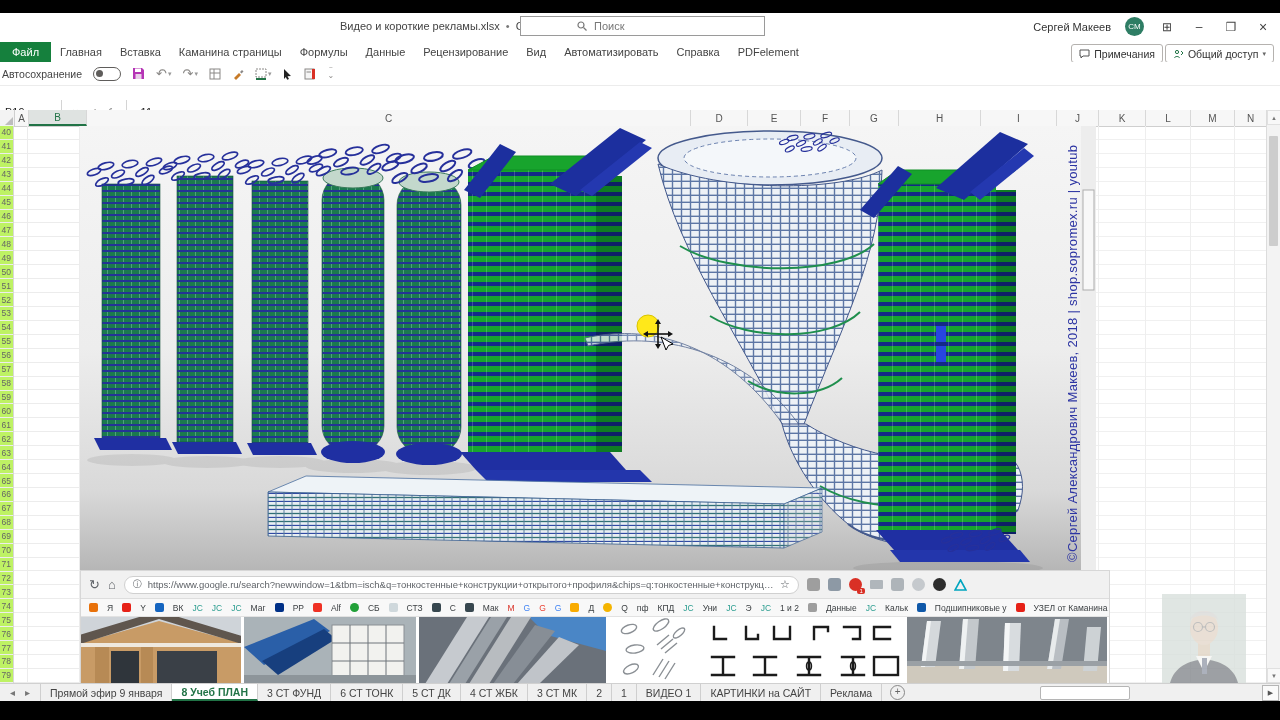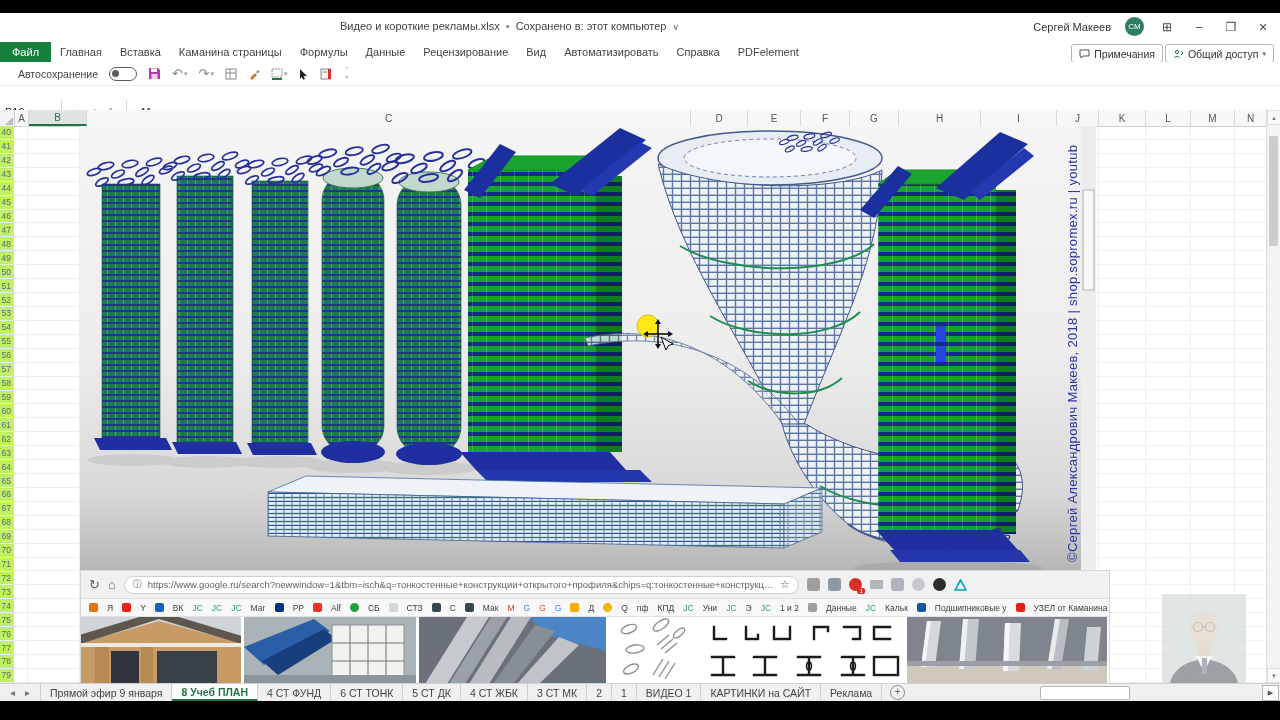--- a/index.html
+++ b/index.html
@@ -26,21 +26,21 @@
   #ribbon{left:0;top:42px;width:1280px;height:20px;background:#fff;display:flex;align-items:stretch;}
   .rtab{font-size:11px;color:#444;padding:0 9px;display:flex;align-items:center;white-space:nowrap;}
   .rtab.file-tab{background:#15803d;color:#fff;padding:0 12px;}
   #ribbon-right{position:absolute;right:6px;top:44px;display:flex;gap:2px;}
   .rbtn{border:1px solid #b5b2af;border-radius:3px;background:#fff;height:17px;display:flex;
         align-items:center;gap:4px;padding:0 7px;font-size:10.5px;color:#333;}
   .rbtn svg{display:block;}
   .rbtn .drop{font-size:7px;color:#666;}
   
   #qat{left:0;top:62px;width:1280px;height:24px;background:#fff;border-bottom:1px solid #ececec;
-       display:flex;align-items:center;gap:11px;padding-left:18px;box-sizing:border-box;}
+       display:flex;align-items:center;gap:11px;padding-left:2px;box-sizing:border-box;}
   #autosave-label{font-size:10.5px;color:#444;}
   #autosave-toggle{width:26px;height:12px;border:1px solid #5f5d5b;border-radius:7px;position:relative;}
   #autosave-toggle .knob{position:absolute;left:2px;top:2px;width:7px;height:7px;border-radius:50%;background:#5f5d5b;}
   .qicon{font-size:13px;color:#8a8886;display:flex;align-items:center;gap:1px;}
   .qicon .drop{font-size:7px;color:#999;}
   
   #fbar{left:0;top:100px;width:1280px;height:24px;background:#fff;border-bottom:1px solid #d4d4d4;
         display:flex;align-items:center;}
   #name-box{width:62px;height:100%;border-right:1px solid #d4d4d4;display:flex;align-items:center;
             justify-content:space-between;padding:0 5px;box-sizing:border-box;font-size:11px;color:#222;}
@@ -112,20 +112,27 @@
 </style>
 </head>
 <body>
 
 <div id="stage">
   <div class="abs" id="bar-top"></div>
 
   <div class="abs" id="titlebar">
     <div class="abs" id="doc-title">
       <span>Видео и короткие рекламы.xlsx</span><span class="dot">•</span><span>Сохранено в: этот компьютер</span><span class="caret">∨</span>
+    </div>
+    <div class="abs" id="search-box">
+      <svg width="10" height="10" viewBox="0 0 10 10">
+          <circle cx="4" cy="4" r="3" fill="none" stroke="#777" stroke-width="1.2"></circle>
+          <line x1="6.5" y1="6.5" x2="9.5" y2="9.5" stroke="#777" stroke-width="1.2"></line>
+        </svg>
+      <span class="ph">Поиск</span>
     </div>
     <div class="abs" id="user-area">
       <span id="user-name">Сергей Макеев</span>
       <span id="avatar">СМ</span>
       <span class="winbtn">⊞</span>
       <span class="winbtn">–</span>
       <span class="winbtn">❐</span>
       <span class="winbtn" style="font-size:14px;">×</span>
     </div>
   </div>
@@ -719,21 +726,21 @@
   </div>
 
   <div class="abs" id="tabbar">
     <div id="tabnav">
       <span>◂</span>
       <span>▸</span>
     </div>
     <div id="sheet-tabs" style="display:flex;">
         <div class="stab">Прямой эфир 9 января</div>
         <div class="stab active">8 Учеб ПЛАН</div>
-        <div class="stab">4 СТ ФУНД</div>
+        <div class="stab">3 СТ ФУНД</div>
         <div class="stab">6 СТ ТОНК</div>
         <div class="stab">5 СТ ДК</div>
         <div class="stab">4 СТ ЖБК</div>
         <div class="stab">3 СТ МК</div>
         <div class="stab">2</div>
         <div class="stab">1</div>
         <div class="stab">ВИДЕО 1</div>
         <div class="stab">КАРТИНКИ на САЙТ</div>
         <div class="stab">Реклама</div>
       </div>

